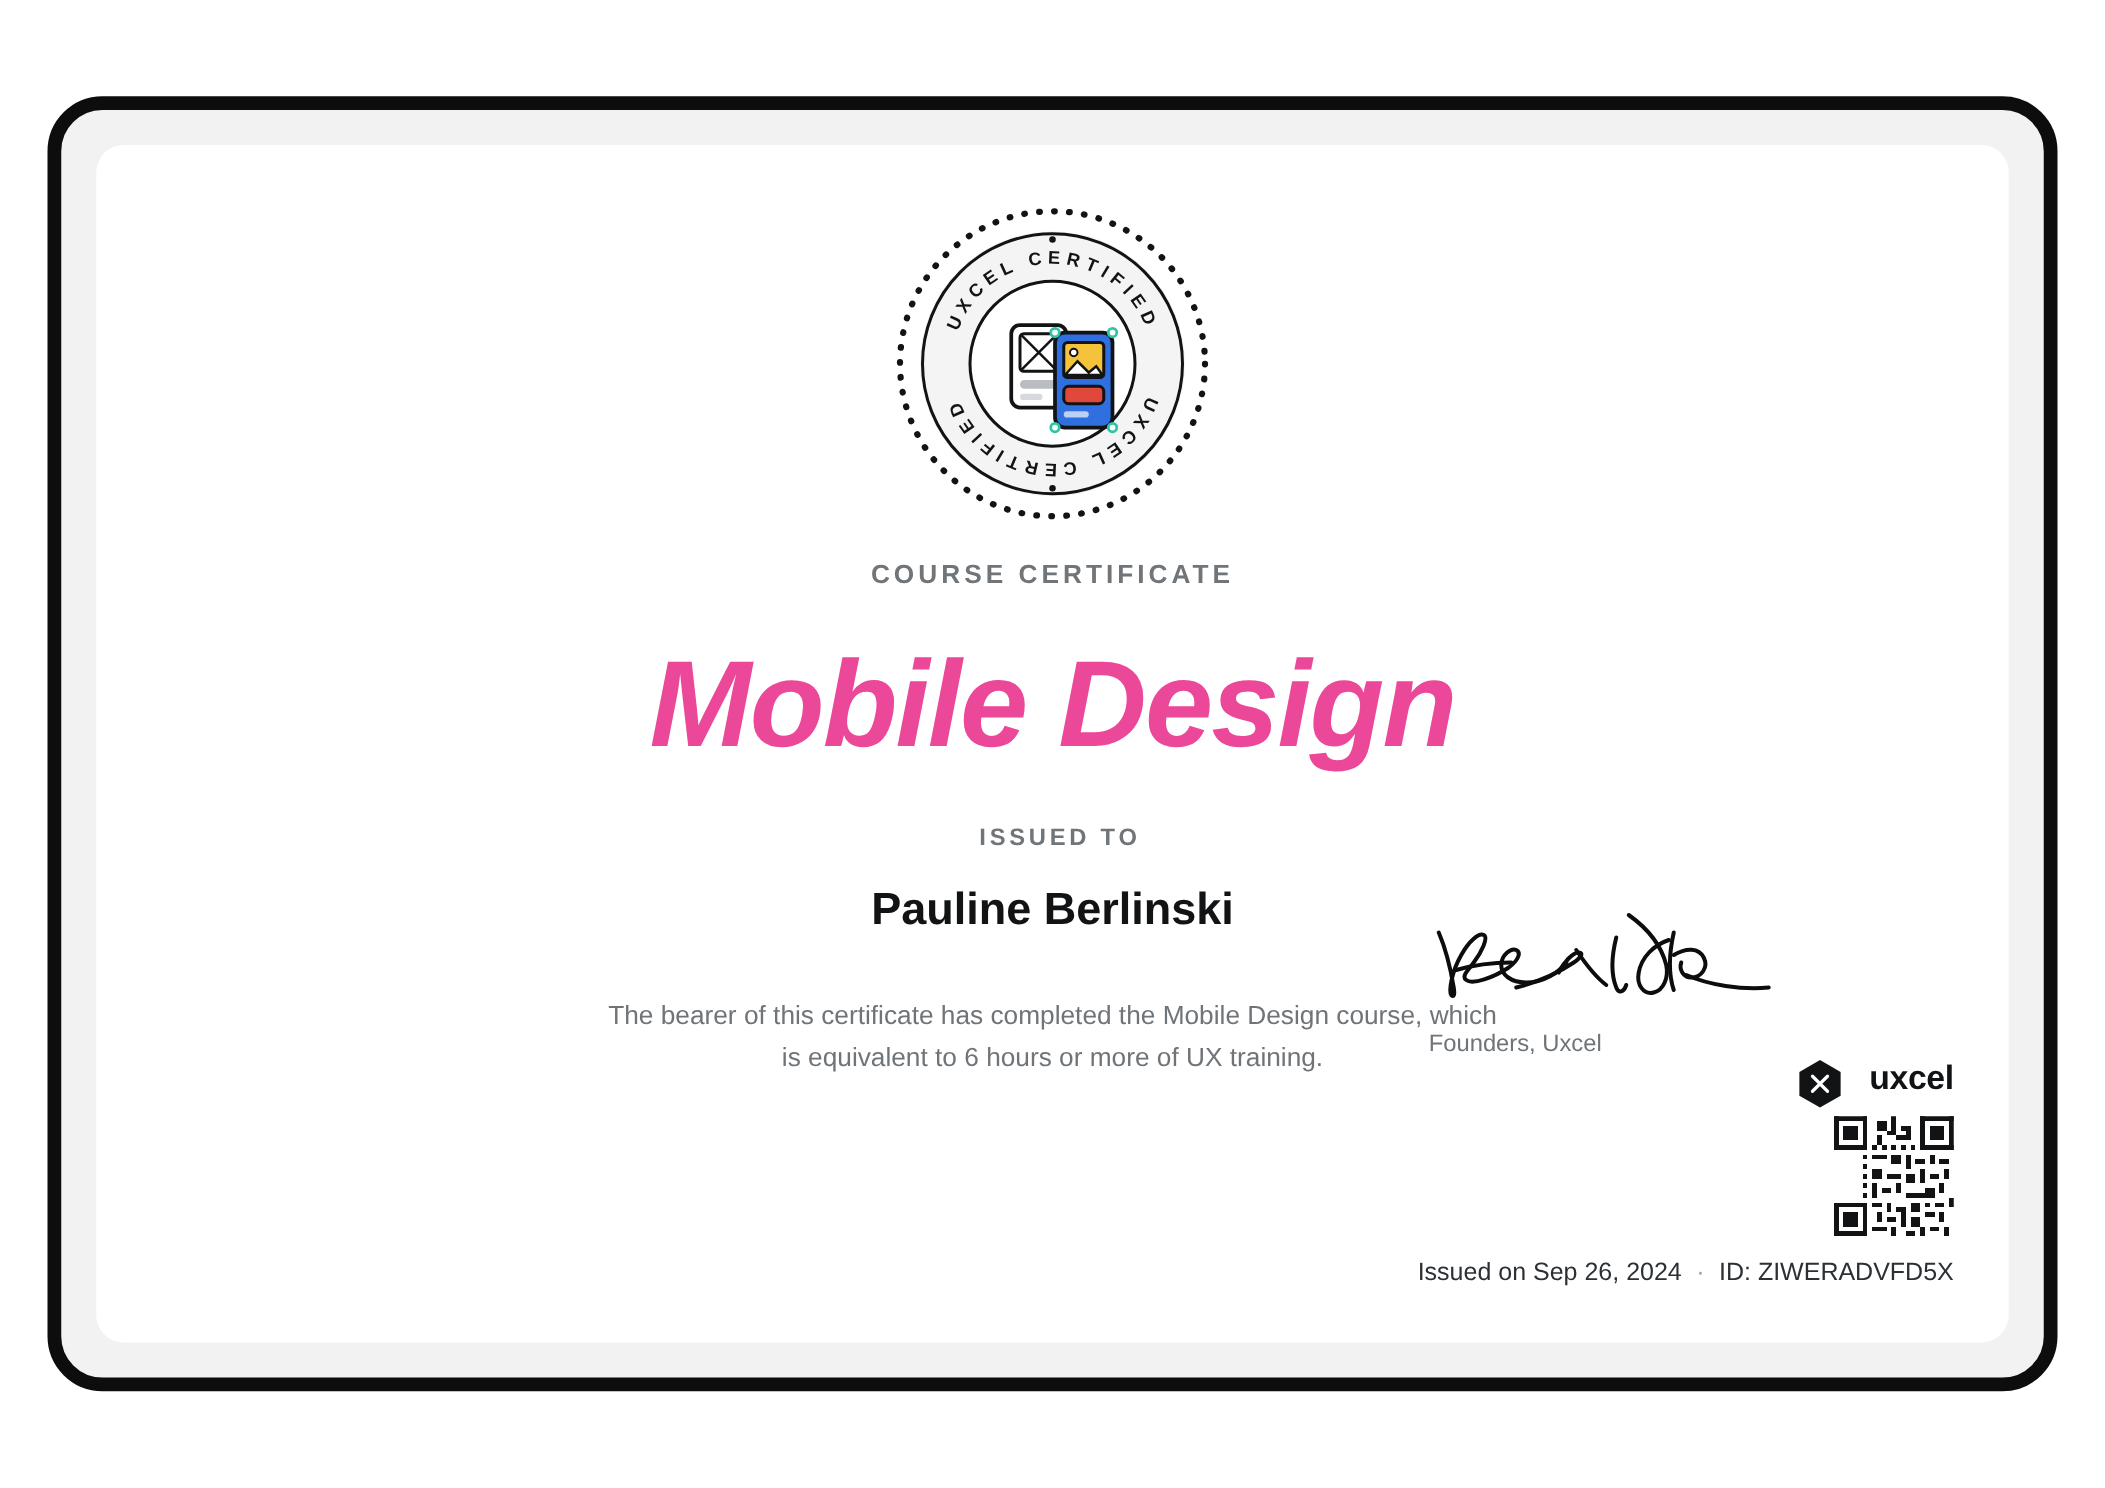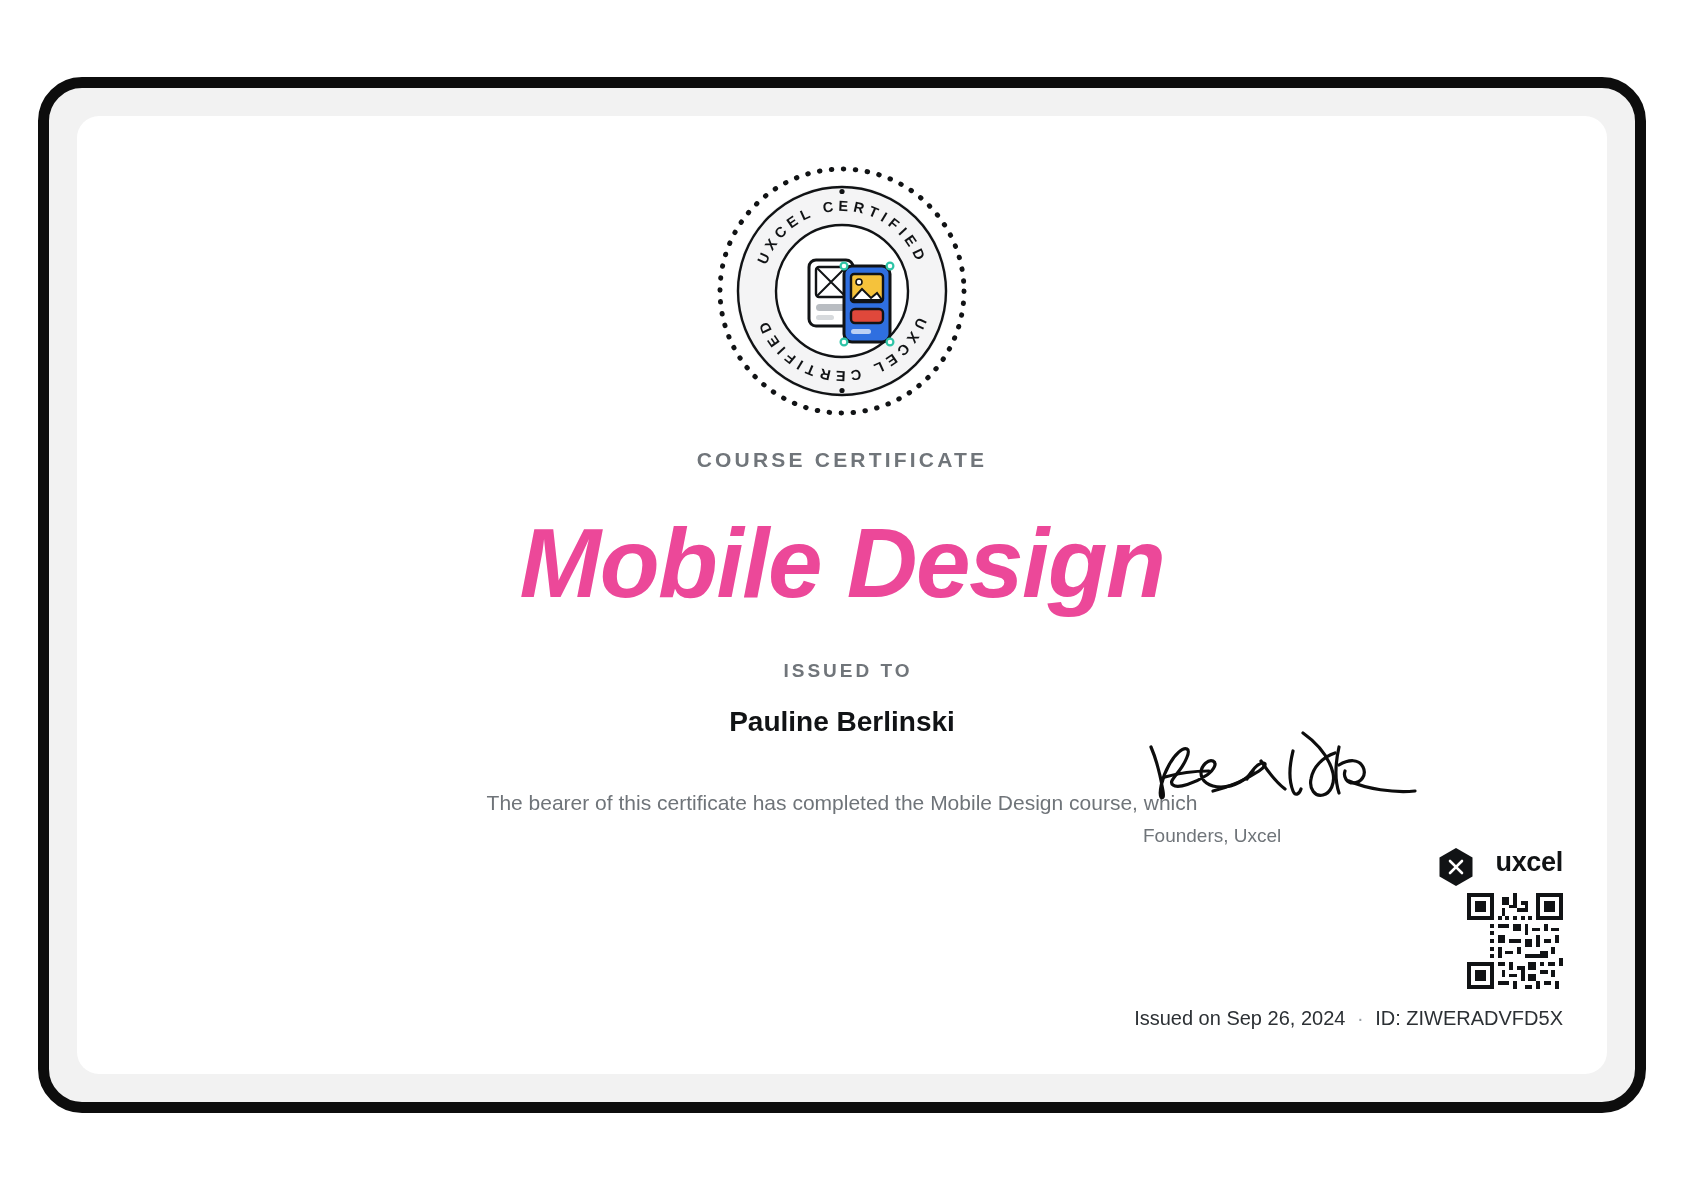--- a/index.html
+++ b/index.html
@@ -67,21 +67,21 @@
     margin-top: 46px;
     font-size: 19px;
     letter-spacing: 3px;
     font-weight: 600;
     color: #70757a;
     text-transform: uppercase;
     padding-left: 12px;
   }
   .recipient {
     margin-top: 24px;
-    font-size: 28px;
+    font-size: 36px;
     font-weight: 700;
     color: #111315;
   }
   .blurb {
     margin-top: 48px;
     width: 800px;
     text-align: center;
     font-size: 21px;
     line-height: 1.62;
     color: #6f7479;
@@ -193,20 +193,21 @@
       <div class="kicker">COURSE CERTIFICATE</div>
 
       <div class="course-title">Mobile Design</div>
 
       <div class="issued-to-label">ISSUED TO</div>
 
       <div class="recipient">Pauline Berlinski</div>
 
       <div class="blurb">
         <div>The bearer of this certificate has completed the Mobile Design course, which</div>
+        <div>is equivalent to 6 hours or more of UX training.</div>
       </div>
 
       <div class="footer">
 
         <div class="footer-left">
           <svg class="signature" viewBox="0 0 300 92">
             <g fill="none" stroke="#0d0d0d" stroke-width="3.2" stroke-linecap="round" stroke-linejoin="round">
               <path d="M8 26 C14 40 18 58 20 70 C21 76 20 78 18 76 C16 73 18 58 26 44 C32 33 40 26 44 28 C48 30 42 42 36 50 C31 57 26 61 30 64 C35 68 52 62 64 54 C72 48 74 42 70 40 C66 38 58 44 58 52 C58 60 66 66 78 66 C92 66 104 58 110 50"></path>
               <path d="M22 56 C36 52 52 50 66 50"></path>
               <path d="M70 70 C86 66 104 58 116 50 C122 46 124 42 120 42 C115 42 108 50 104 58"></path>

